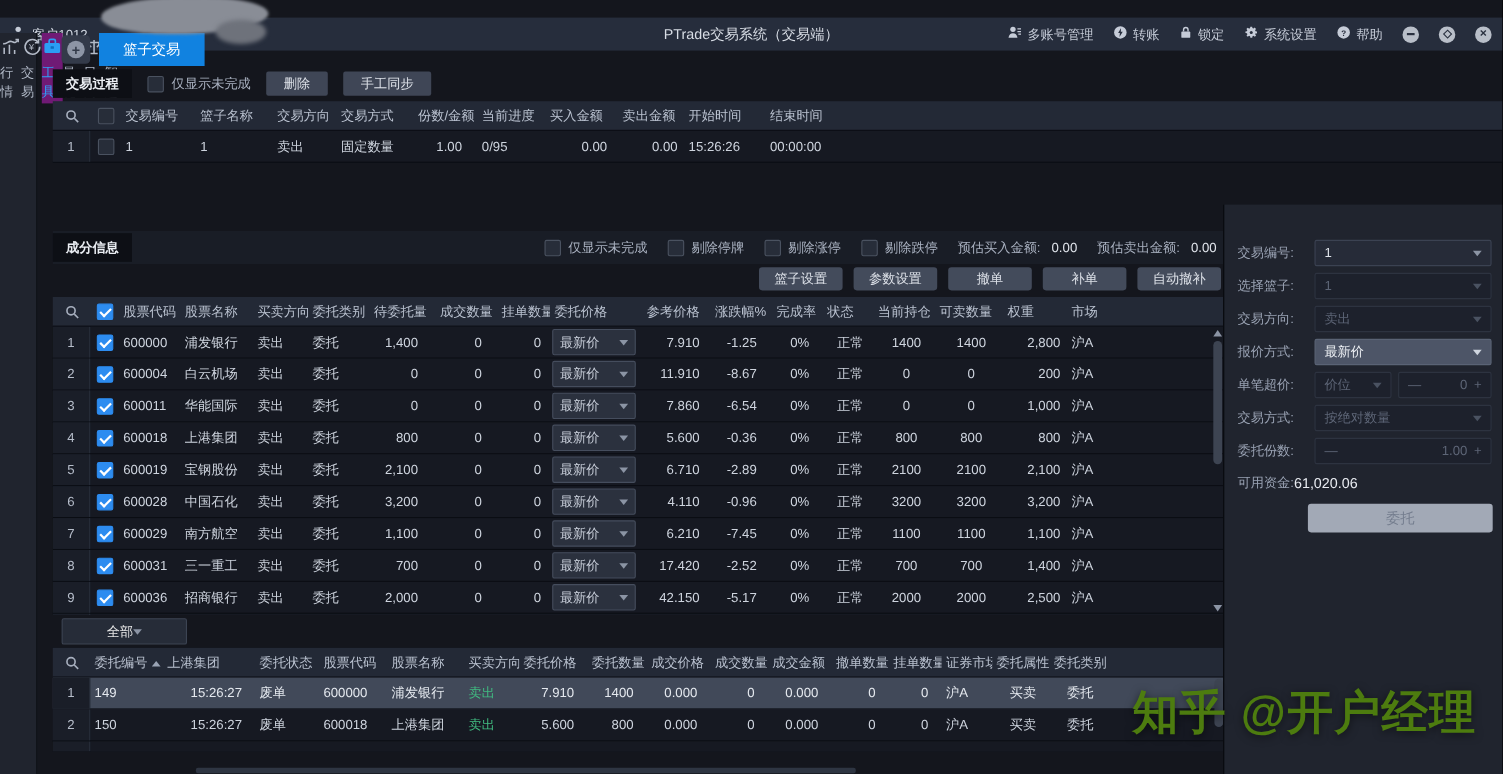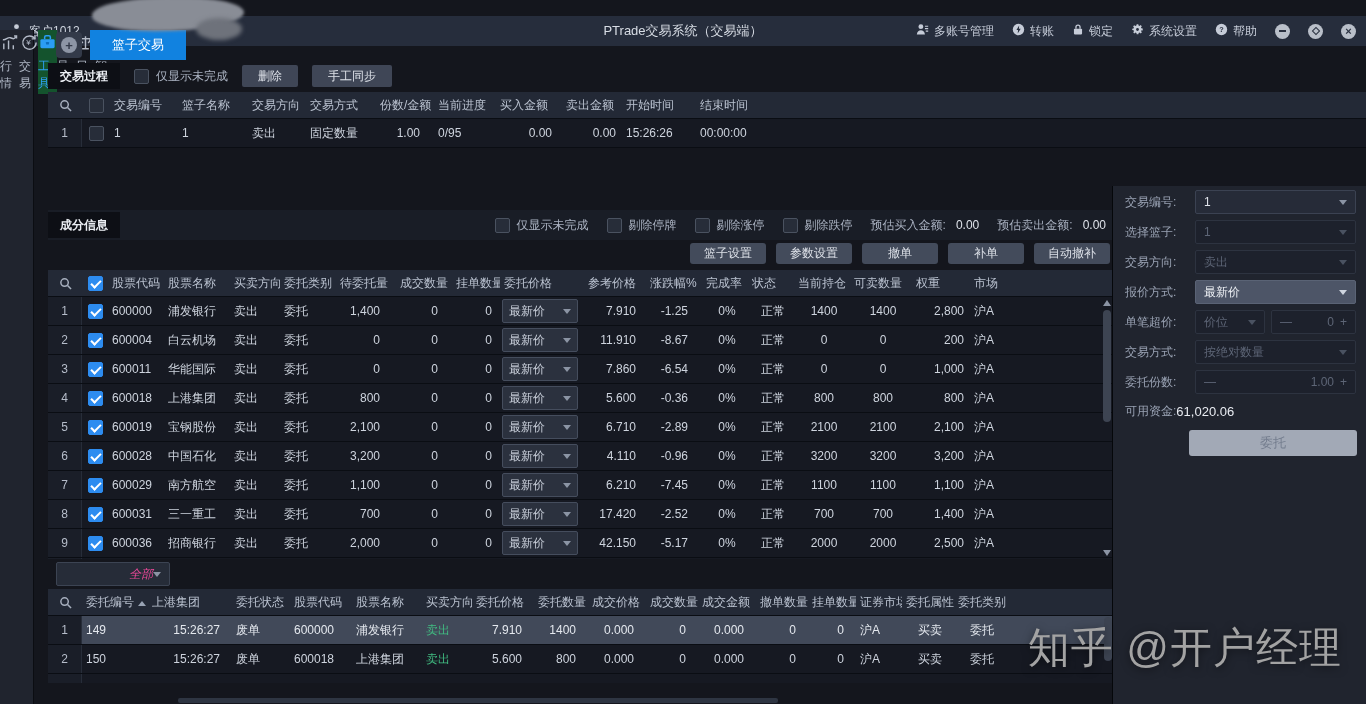--- a/index.html
+++ b/index.html
@@ -15,21 +15,21 @@
   .wc{width:15px;height:15px;border-radius:50%;background:#b9bfc9;display:grid;place-items:center;color:#2a3140;}
   .wc .bar{width:7px;height:2px;background:#2a3140;}
   .wc .dia{width:6px;height:6px;border:1.5px solid #2a3140;transform:rotate(45deg);box-sizing:border-box;}
   .wc .x{font-size:11px;font-weight:700;line-height:1;}
   .smudge{position:absolute;left:92px;top:-3px;width:152px;height:34px;background:#898d96;border-radius:46% 54% 48% 52%;filter:blur(1.5px);transform:rotate(-2deg);z-index:31;}
   .smudge2{position:absolute;left:196px;top:18px;width:46px;height:22px;background:#6e727b;border-radius:50%;filter:blur(2px);z-index:31;}
 
   
   .sb{position:absolute;left:0;top:30px;width:34px;bottom:0;background:#20242e;border-right:1px solid #0b0d12;display:flex;flex-direction:row;box-sizing:border-box;}
   .sb-item{height:64px;display:flex;flex-direction:column;align-items:center;justify-content:center;gap:3px;color:#aeb6c4;}
-  .sb-item.active{background:#14532d;color:#2ea1f8;}
+  .sb-item.active{background:#701a75;color:#2ea1f8;}
 
   
   .top{position:absolute;left:48px;top:30px;right:0;height:158px;}
   .tabbar{height:30px;display:flex;align-items:center;}
   .addtab{width:26px;height:26px;margin:0 8px;background:#333a49;border-radius:4px;display:grid;place-items:center;color:#9aa2b2;}
   .addtab .plus{width:16px;height:16px;border-radius:50%;background:#8d95a5;color:#333a49;display:grid;place-items:center;font-weight:700;font-size:13px;line-height:1;}
   .tab{height:30px;min-width:60px;background:#1182e0;color:#fff;display:grid;place-items:center;font-size:13px;padding:0 18px;}
   .toolbar{height:32px;display:flex;align-items:center;gap:14px;}
   .chip{background:#0d0f15;color:#eceff4;height:26px;display:flex;align-items:center;padding:0 12px;font-weight:700;}
   .btn{background:#3f4656;color:#dde1e8;height:22px;display:inline-flex;align-items:center;padding:0 16px;border-radius:2px;cursor:default;}
@@ -81,47 +81,47 @@
   .actions{height:25px;display:flex;justify-content:flex-end;align-items:flex-start;gap:10px;margin:3px 2px 2px 0;}
   .abtn{background:#434b5b;color:#dde1e8;height:21px;display:inline-flex;align-items:center;padding:0 14px;border-radius:3px;cursor:default;}
   .abtn.wide{padding:0 26px;}
   .t2body{height:262px;overflow:hidden;position:relative;}
   .vsb{position:absolute;right:0;top:0;bottom:0;width:10px;display:flex;flex-direction:column;align-items:center;}
   .tri-up{width:0;height:0;border-left:4px solid transparent;border-right:4px solid transparent;border-bottom:6px solid #8b94a4;margin-top:3px;}
   .tri-down{width:0;height:0;border-left:4px solid transparent;border-right:4px solid transparent;border-top:6px solid #8b94a4;margin-bottom:3px;margin-top:auto;}
   .thumb{width:8px;height:112px;background:#3d4452;border-radius:4px;margin-top:4px;}
   .basket-bar{height:30px;margin-top:8px;display:flex;align-items:center;background:#191d26;}
   .filter-row{height:30px;display:flex;align-items:center;padding-left:8px;}
-  .fdd{width:96px;height:22px;background:#262c38;border:1px solid #3c4453;display:flex;align-items:center;justify-content:flex-end;padding:0 8px;color:#ec4899;border-radius:2px;font-style:italic;}
+  .fdd{width:96px;height:22px;background:#262c38;border:1px solid #3c4453;display:flex;align-items:center;justify-content:center;padding:0 8px;color:#e5e5e5;border-radius:2px;}
   .t3wrap{position:relative;}
   .t3sb{position:absolute;right:0;top:28px;width:8px;height:44px;background:#3d4452;border-radius:4px;}
   .sliver{height:9px;background:#161922;display:grid;grid-template-columns:34px 1fr;overflow:hidden;}
   .sliver .numpart{background:#1a1e28;border-right:1px solid #272d39;}
   .hsb{position:absolute;bottom:1px;left:130px;width:600px;height:5px;background:#2e3542;border-radius:2px;}
 
   
-  .rp{position:absolute;left:1112px;top:186px;right:0;bottom:0;background:#20242e;border-left:1px solid #05070a;padding:4px 10px 0 12px;box-sizing:border-box;}
+  .rp{position:absolute;left:1112px;top:186px;right:0;bottom:0;background:#20242e;border-left:1px solid #05070a;padding:32px 10px 0 12px;box-sizing:border-box;}
   .frow{display:flex;align-items:center;height:24px;margin-bottom:6px;gap:6px;}
   .flabel{width:64px;color:#99a2b3;flex:0 0 auto;}
   .dd2{flex:1;height:24px;border:1px solid #3b4252;background:#262b38;display:flex;align-items:center;justify-content:space-between;padding:0 8px;color:#dfe3ea;border-radius:2px;box-sizing:border-box;}
   .dd2.dim{background:#1d212c;border-color:#2d3340;color:#5d6576;}
   .dd2.dim .arr{border-top-color:#4a5261;}
   .dd2.lite{background:#4d5567;border-color:#5a6375;color:#eef1f5;}
   .dd2.lite .arr{border-top-color:#cfd5df;}
   .dd2.small{flex:0 0 70px;}
   .step{flex:1;height:24px;border:1px solid #2d3340;background:#1d212c;display:flex;align-items:center;color:#5d6576;padding:0 8px;border-radius:2px;box-sizing:border-box;gap:6px;}
   .step .sval{margin-left:auto;}
   .chkrow{display:flex;align-items:center;gap:8px;color:#5d6576;margin:4px 0 10px 2px;height:18px;}
   .vmark{width:5px;height:9px;border:solid #5d6576;border-width:0 2px 2px 0;transform:rotate(45deg);margin-top:-3px;}
   .funds{display:flex;align-items:center;height:22px;margin-bottom:8px;}
   .funds .lab{color:#99a2b3;}
   .funds .val{color:#e8ebf1;font-size:13px;}
   .submit{margin-left:64px;width:168px;height:26px;background:#a2a9b6;color:#747d8e;display:grid;place-items:center;border-radius:3px;font-size:13px;}
 
-  .wm{position:absolute;right:24px;top:620px;font-size:42px;font-weight:400;color:#a3a3a3;
+  .wm{position:absolute;right:24px;top:620px;font-size:42px;font-weight:700;color:#4d7c0f;
       text-shadow:0 2px 8px rgba(0,0,0,.55);z-index:40;letter-spacing:1px;white-space:nowrap;}
 </style>
 </head>
 <body>
 
 <div class="app">
 
   <div class="tb">
     <div class="tb-left">
       <span><svg width="13" height="13" viewBox="0 0 16 16">

